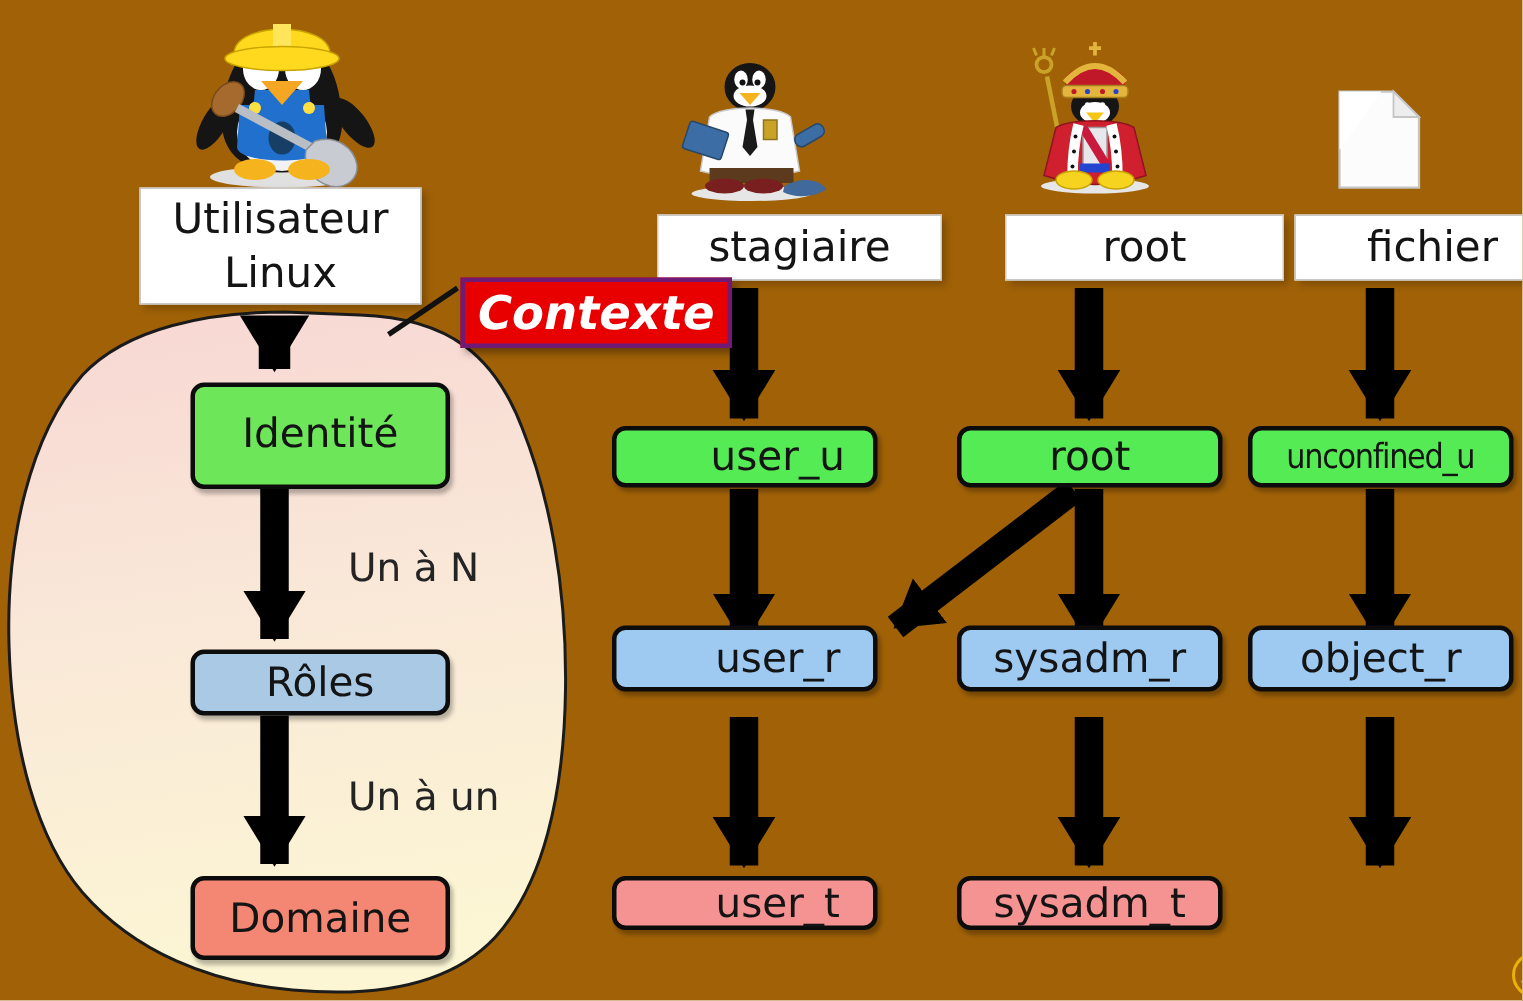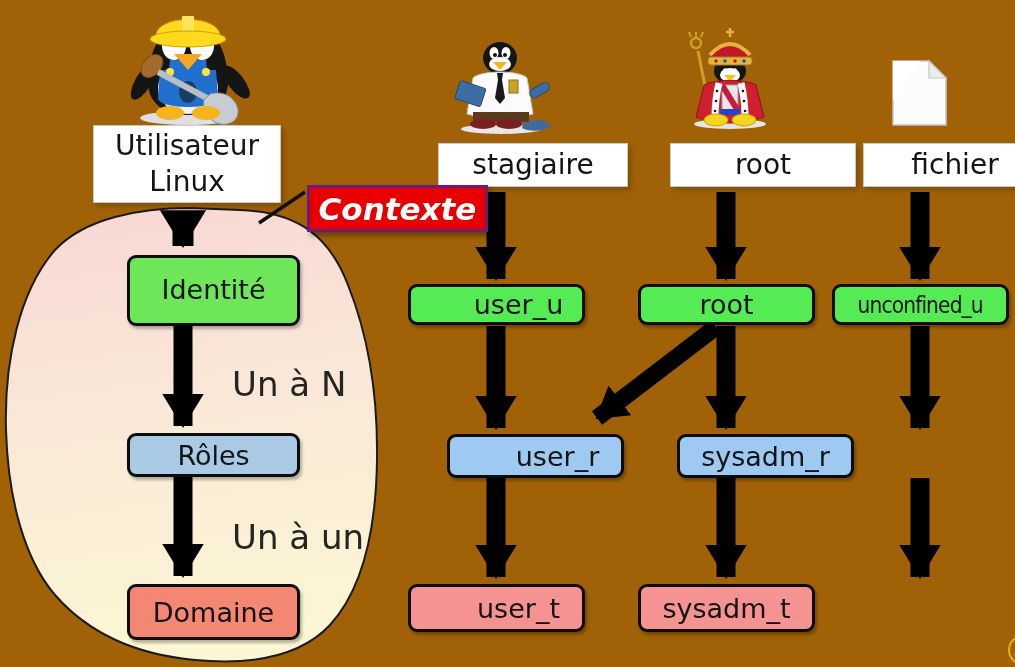--- a/index.html
+++ b/index.html
@@ -29,25 +29,25 @@
   .r{background:#F59292;}
   .r-left{background:#F48773;}
   .cond{transform:scaleX(.88);letter-spacing:-1px;font-size:23px;white-space:nowrap;}
   .ctx{
     position:absolute;z-index:4;box-sizing:border-box;background:#E80000;
     border:3px solid #701a75;box-shadow:3px 4px 5px rgba(0,0,0,.35);
     display:flex;align-items:center;justify-content:center;
     font-size:31px;font-weight:bold;color:#fff;font-style:italic;
   }
   .cardinality{
-    position:absolute;z-index:3;font-size:34px;color:#242424;white-space:nowrap;
+    position:absolute;z-index:3;font-size:26px;color:#242424;white-space:nowrap;
   }
   
   .c1{left:408px;width:177px;padding-left:44px;} .c2{left:638px;width:177px;} .c3{left:832px;width:177px;}
-  .row-u{top:284px;height:41px;} .row-r{top:434px;height:44px;margin-left:39px;} .row-t{top:584px;height:48px;}
+  .row-u{top:284px;height:41px;} .row-r{top:417px;height:44px;} .row-t{top:584px;height:36px;}
   .lab1{left:402px;width:190px;} .lab2{left:634px;width:186px;} .lab3{left:827px;width:184px;}
   .row-lab{top:143px;height:44px;margin-left:36px;}
   .blobbox{left:95px;width:173px;margin-left:32px;}
   .watermark{
     position:absolute;z-index:1;left:972px;top:635px;width:26px;height:26px;
     border:2px solid #eab308;border-radius:50%;color:#d8d8d8;
     display:flex;align-items:center;justify-content:center;
     font-size:8px;font-weight:bold;letter-spacing:.5px;margin-left:36px;
   }
 </style>
@@ -213,15 +213,16 @@
   <div class="nbox b c1 row-r">user_r</div>
   <div class="nbox r c1 row-t">user_t</div>
 
   <div class="nbox g c2 row-u">root</div>
   <div class="nbox b c2 row-r">sysadm_r</div>
   <div class="nbox g c3 row-u">
     <span class="cond">unconfined_u</span>
   </div>
 
   <div class="nbox r c2 row-t">sysadm_t</div>
+  <div class="nbox b c3 row-r">object_r</div>
 
   <div class="watermark">JBS</div>
 </div>
 
 </body></html>

